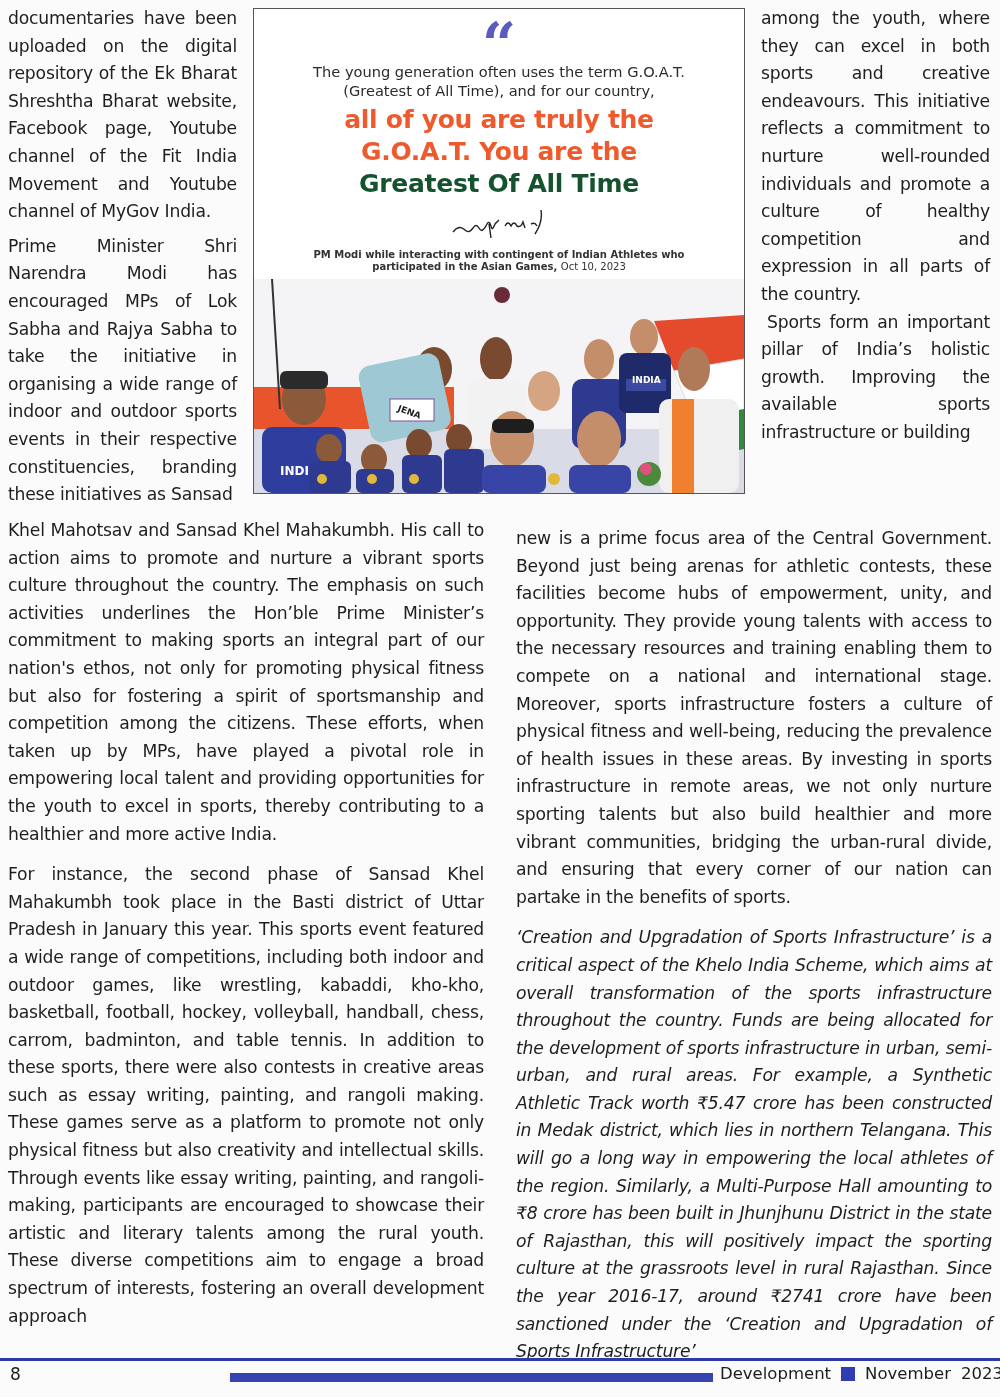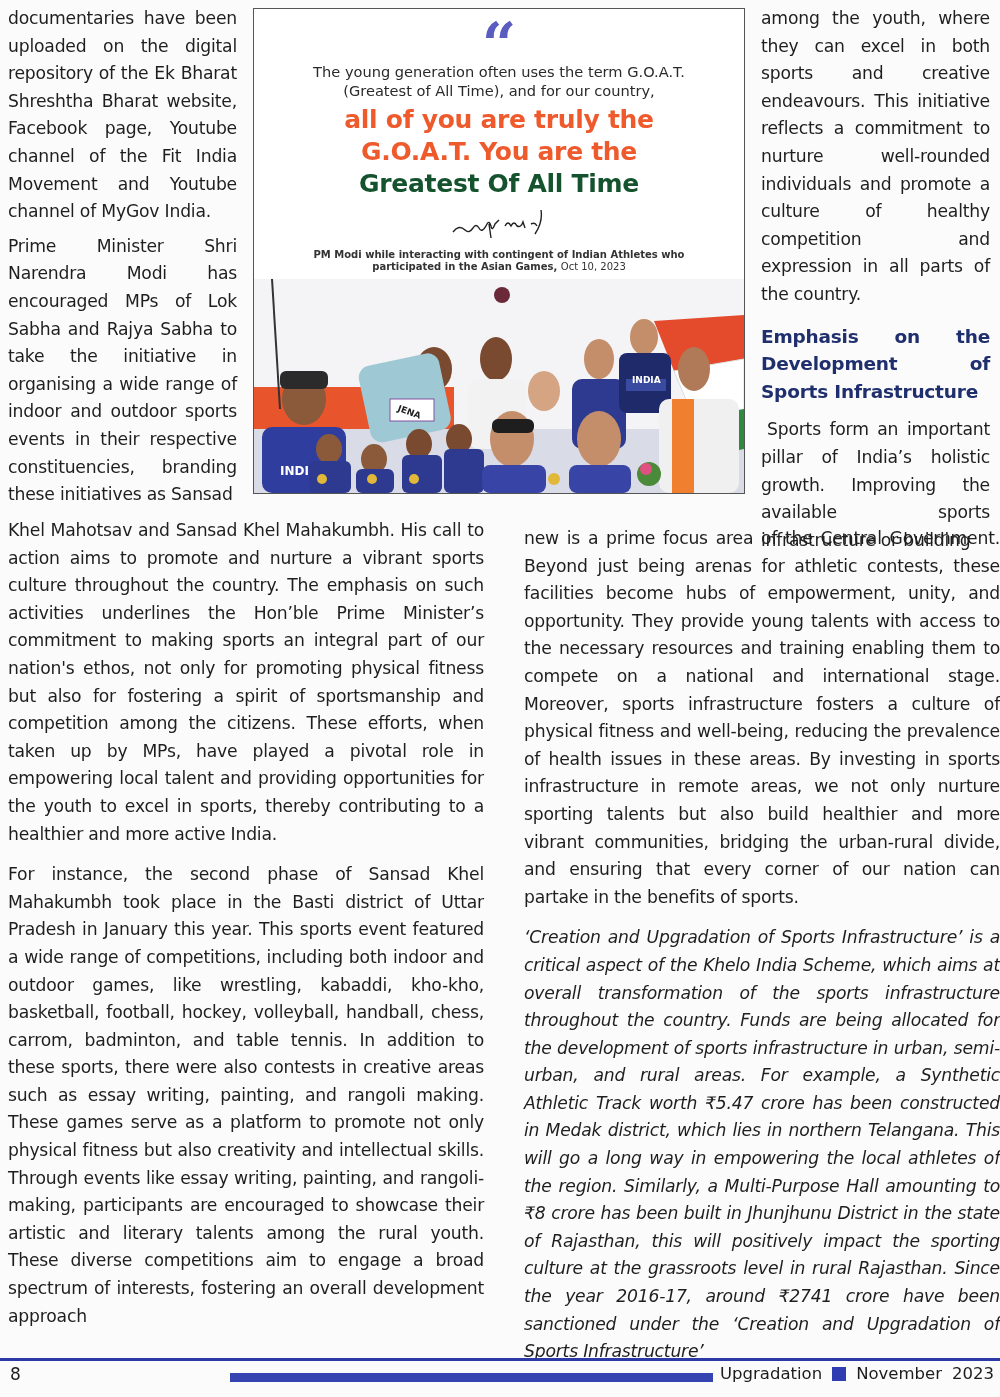--- a/index.html
+++ b/index.html
@@ -33,21 +33,21 @@
     .heading {
       font-family: "DejaVu Sans", sans-serif;
       font-weight: bold;
       color: #1f2f6e;
       font-size: 18.5px;
       line-height: 27.6px;
       text-align: justify;
       margin: 14px 0 11px 0;
       letter-spacing: -0.2px;
     }
-    #col-right-bottom { position: absolute; left: 516px; top: 525px; width: 476px; margin-left: 8px; }
+    #col-right-bottom { position: absolute; left: 516px; top: 525px; width: 476px; }
     #col-right-bottom p.p2 { margin-top: 13px; font-style: italic; }
 
     
     #figure {
       position: absolute; left: 253px; top: 8px; width: 490px; height: 484px;
       border: 1.5px solid #555;
       background: #ffffff;
       overflow: hidden;
     }
     .quote-mark {
@@ -174,37 +174,36 @@
         <circle cx="248" cy="16" r="8" fill="#6a2a3a"></circle>
       </g>
       <text x="144" y="134" font-family="DejaVu Sans, sans-serif" font-size="9" font-weight="bold" fill="#222" transform="rotate(20 150 130)">JENA</text>
       <text x="378" y="104" font-family="DejaVu Sans, sans-serif" font-size="9" font-weight="bold" fill="#fff">INDIA</text>
       <text x="26" y="196" font-family="DejaVu Sans, sans-serif" font-size="12" font-weight="bold" fill="#fff">INDI</text>
     </svg>
   </div>
 
   <div id="col-right-top" class="txt">
     <p>among the youth, where they can excel in both sports and creative endeavours. This initiative reflects a commitment to nurture well-rounded individuals and promote a culture of healthy competition and expression in all parts of the country.</p>
-    <h2 class="heading">Emphasis on the Development of Sports Infrastructure</h2>
     <p style="text-indent:6px">Sports form an important pillar of India’s holistic growth. Improving the available sports infrastructure or building</p>
   </div>
 
   <div id="col-left-bottom" class="txt">
     <p>Khel Mahotsav and Sansad Khel Mahakumbh. His call to action aims to promote and nurture a vibrant sports culture throughout the country. The emphasis on such activities underlines the Hon’ble Prime Minister’s commitment to making sports an integral part of our nation's ethos, not only for promoting physical fitness but also for fostering a spirit of sportsmanship and competition among the citizens. These efforts, when taken up by MPs, have played a pivotal role in empowering local talent and providing opportunities for the youth to excel in sports, thereby contributing to a healthier and more active India.</p>
     <p class="p2">For instance, the second phase of Sansad Khel Mahakumbh took place in the Basti district of Uttar Pradesh in January this year. This sports event featured a wide range of competitions, including both indoor and outdoor games, like wrestling, kabaddi, kho-kho, basketball, football, hockey, volleyball, handball, chess, carrom, badminton, and table tennis. In addition to these sports, there were also contests in creative areas such as essay writing, painting, and rangoli making. These games serve as a platform to promote not only physical fitness but also creativity and intellectual skills. Through events like essay writing, painting, and rangoli-making, participants are encouraged to showcase their artistic and literary talents among the rural youth. These diverse competitions aim to engage a broad spectrum of interests, fostering an overall development approach</p>
   </div>
 
   <div id="col-right-bottom" class="txt">
     <p>new is a prime focus area of the Central Government. Beyond just being arenas for athletic contests, these facilities become hubs of empowerment, unity, and opportunity. They provide young talents with access to the necessary resources and training enabling them to compete on a national and international stage. Moreover, sports infrastructure fosters a culture of physical fitness and well-being, reducing the prevalence of health issues in these areas. By investing in sports infrastructure in remote areas, we not only nurture sporting talents but also build healthier and more vibrant communities, bridging the urban-rural divide, and ensuring that every corner of our nation can partake in the benefits of sports.</p>
     <p class="p2">‘Creation and Upgradation of Sports Infrastructure’ is a critical aspect of the Khelo India Scheme, which aims at overall transformation of the sports infrastructure throughout the country. Funds are being allocated for the development of sports infrastructure in urban, semi-urban, and rural areas. For example, a Synthetic Athletic Track worth ₹5.47 crore has been constructed in Medak district, which lies in northern Telangana. This will go a long way in empowering the local athletes of the region. Similarly, a Multi-Purpose Hall amounting to ₹8 crore has been built in Jhunjhunu District in the state of Rajasthan, this will positively impact the sporting culture at the grassroots level in rural Rajasthan. Since the year 2016-17, around ₹2741 crore have been sanctioned under the ‘Creation and Upgradation of Sports Infrastructure’</p>
   </div>
 
   <div id="footer-line"></div>
   <div id="page-number">8</div>
   <div id="footer-bar"></div>
   <div id="footer-right">
-    <span>Upgradation</span>
+    <span>Development</span>
     <span class="sq"></span>
     <span>November</span>
     <span>2023</span>
 
   </div>
 </div>
 
 </body></html>

